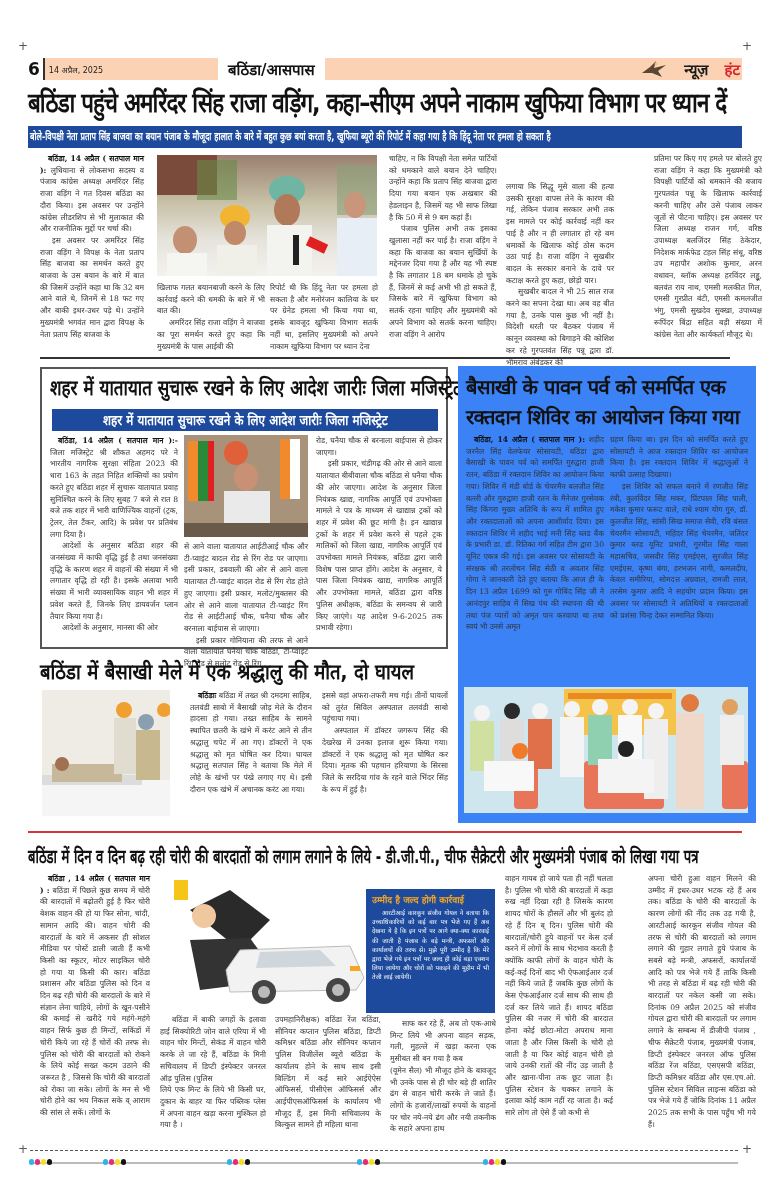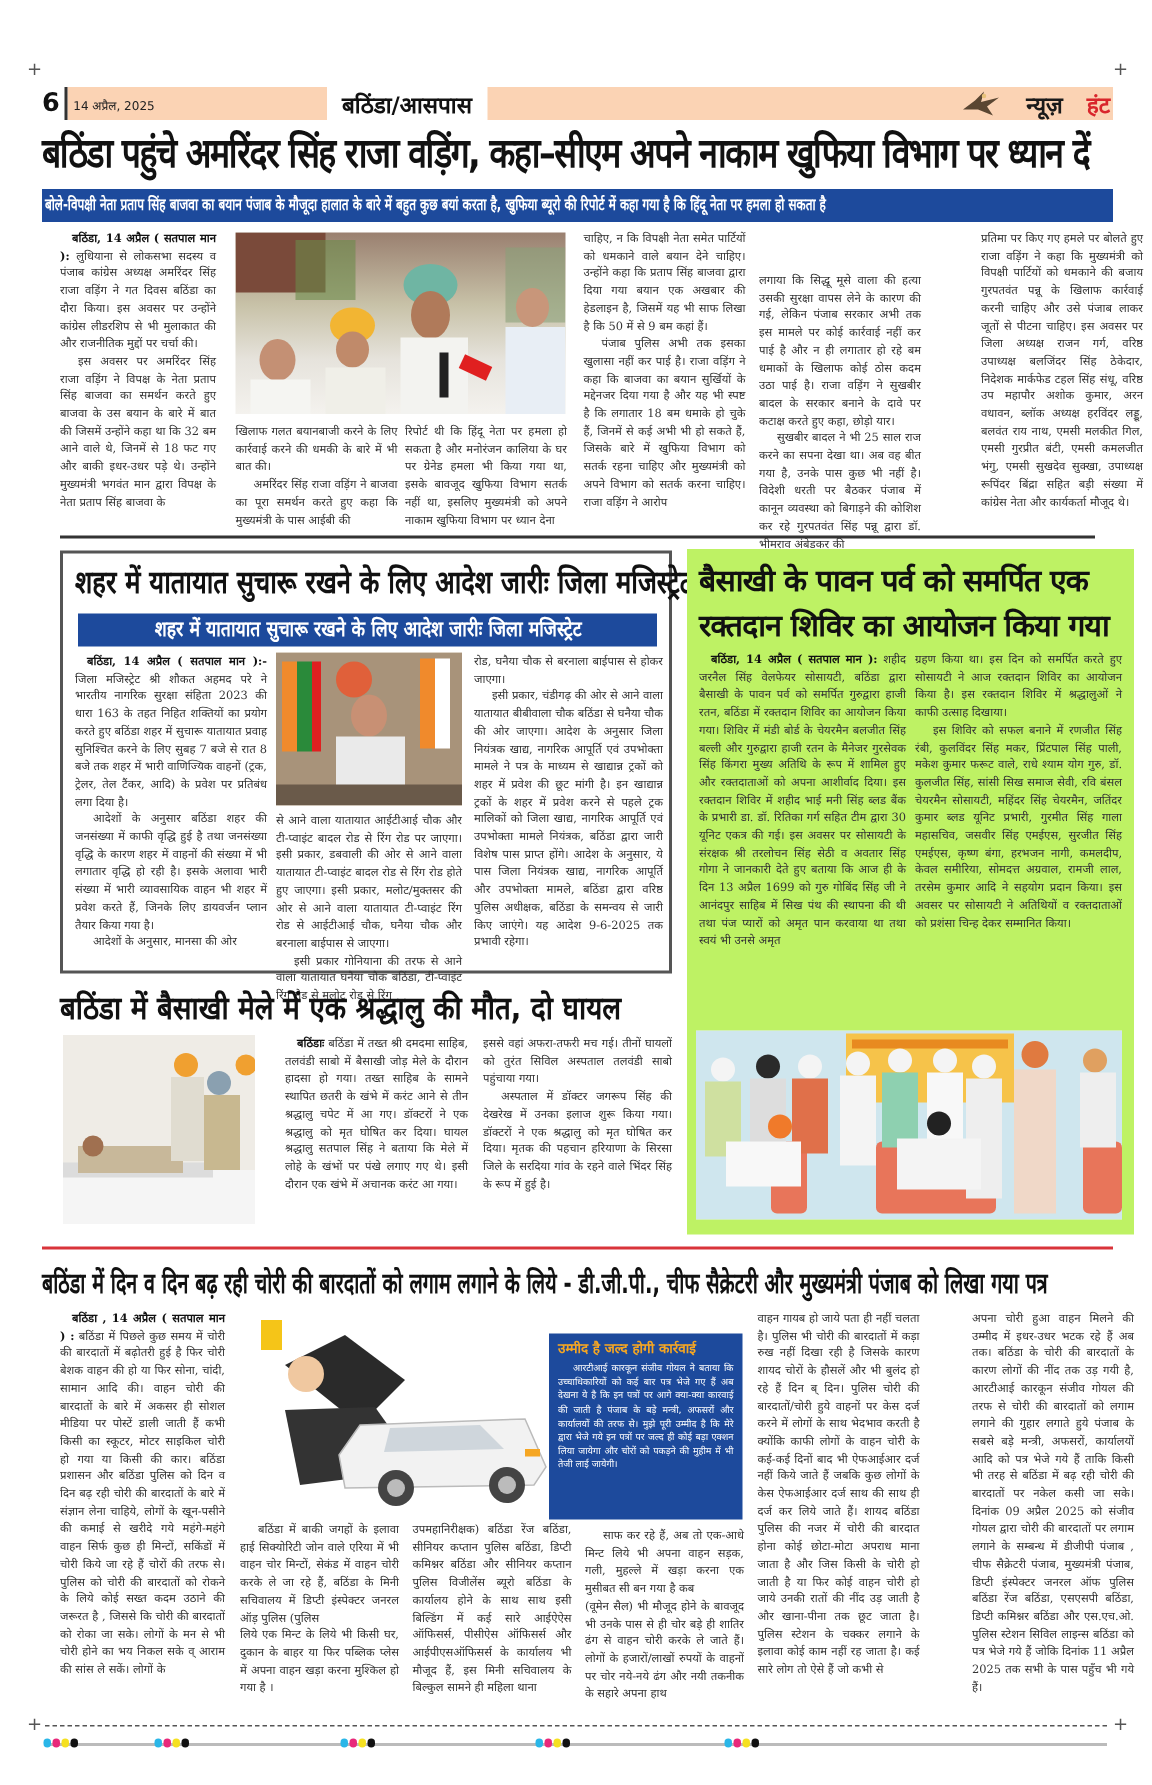--- a/index.html
+++ b/index.html
@@ -34,21 +34,21 @@
 
   .rule { position: absolute; height: 2px; background: #333; }
 
   
   .traffic-box { position: absolute; left: 40px; top: 367px; width: 408px; height: 282px; border: 2px solid #555; }
   .traffic-title { position: absolute; left: 8px; top: 4px; width: 392px; font-family: "DejaVu Sans", sans-serif; font-weight: bold; font-size: 21px; line-height: 30px; white-space: nowrap; color: #111; transform: scaleX(0.81); transform-origin: left; }
   .traffic-bar { position: absolute; left: 10px; top: 40px; width: 386px; height: 22px; background: #1d4a9c; color: #fff; font-family: "DejaVu Sans", sans-serif; font-weight: bold; font-size: 14px; line-height: 22px; text-align: center; white-space: nowrap; overflow: hidden; }
   .traffic-bar span { display: inline-block; transform: scaleX(0.84); }
 
   
-  .blood-box { position: absolute; left: 458px; top: 366px; width: 298px; height: 457px; background: #bef264; }
+  .blood-box { position: absolute; left: 458px; top: 366px; width: 298px; height: 457px; background: #3b82f6; }
   .blood-title { position: absolute; left: 8px; top: 6px; width: 285px; font-family: "DejaVu Sans", sans-serif; font-weight: bold; font-size: 20px; line-height: 30px; color: #111; letter-spacing: -0.5px; }
 
   
   .mela-title { position: absolute; left: 40px; top: 658px; width: 410px; font-family: "DejaVu Sans", sans-serif; font-weight: bold; font-size: 21px; line-height: 28px; white-space: nowrap; color: #111; transform: scaleX(0.88); transform-origin: left; }
 
   .red-rule { position: absolute; left: 28px; top: 831px; width: 714px; height: 2px; background: #d9343a; }
   .theft-title { position: absolute; left: 28px; top: 842px; width: 714px; font-family: "DejaVu Sans", sans-serif; font-weight: bold; font-size: 19px; line-height: 28px; white-space: nowrap; color: #111; transform: scaleX(0.69); transform-origin: left; }
 
   .hope-box { position: absolute; left: 366px; top: 889px; width: 129px; height: 124px; background: #1d4a9c; color: #fff; padding: 5px 6px; font-family: "DejaVu Sans", sans-serif; }
   .hope-title { color: #f5a623; font-weight: bold; font-size: 9px; line-height: 13px; white-space: nowrap; }

